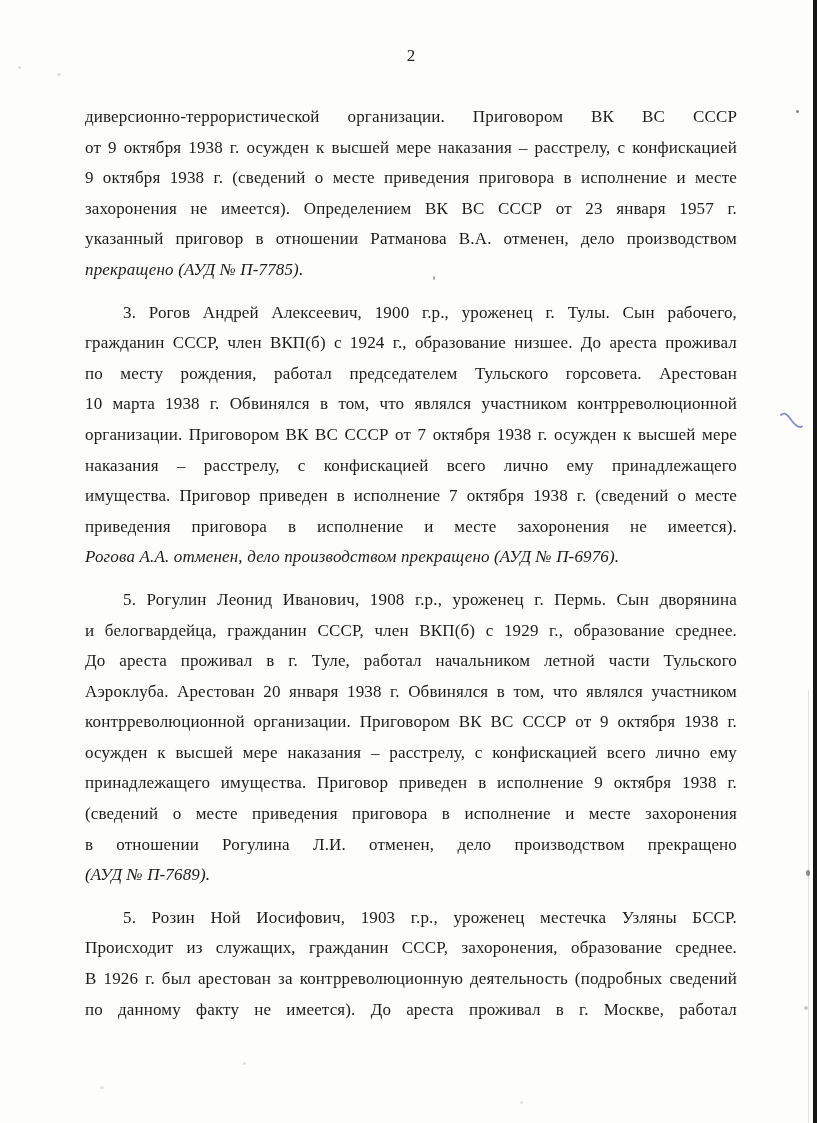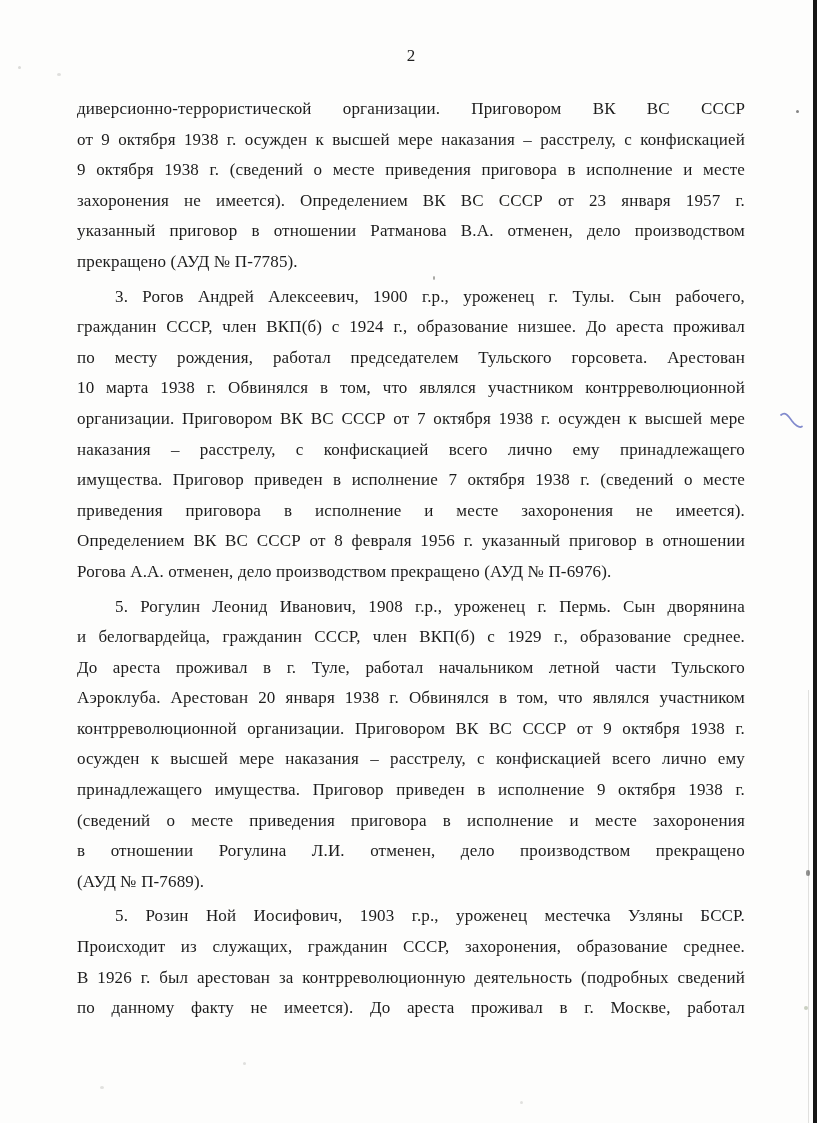--- a/index.html
+++ b/index.html
@@ -27,33 +27,34 @@
     color: #222;
   }
   .text-block {
     position: absolute;
     top: 90px;
     left: 73px;
     width: 676px;
     font-size: 17px;
     letter-spacing: 0.15px;
   }
-  .para { margin: 4px; }
+  .para { margin: 12px; }
   .line {
     line-height: 30.6px;
     height: 30.6px;
     white-space: normal;
     text-align: justify;
     text-align-last: justify;
     overflow: hidden;
   }
   .line.indent { padding-left: 38px; }
   .line.last {
     text-align: right;
     text-align-last: left;
+    font-style: italic;
   }
   
   .edge-line {
     position: absolute;
     top: 0;
     right: 0;
     width: 4px;
     height: 100%;
     background: #161616;
   }
@@ -110,21 +111,20 @@
 
     <div class="para">
       <div class="line indent">3. Рогов Андрей Алексеевич, 1900 г.р., уроженец г. Тулы. Сын рабочего,</div>
       <div class="line">гражданин СССР, член ВКП(б) с 1924 г., образование низшее. До ареста проживал</div>
       <div class="line">по месту рождения, работал председателем Тульского горсовета. Арестован</div>
       <div class="line">10 марта 1938 г. Обвинялся в том, что являлся участником контрреволюционной</div>
       <div class="line">организации. Приговором ВК ВС СССР от 7 октября 1938 г. осужден к высшей мере</div>
       <div class="line">наказания – расстрелу, с конфискацией всего лично ему принадлежащего</div>
       <div class="line">имущества. Приговор приведен в исполнение 7 октября 1938 г. (сведений о месте</div>
       <div class="line">приведения приговора в исполнение и месте захоронения не имеется).</div>
-      <div class="line">Определением ВК ВС СССР от 8 февраля 1956 г. указанный приговор в отношении</div>
       <div class="line last">Рогова А.А. отменен, дело производством прекращено (АУД № П-6976).</div>
     </div>
 
     <div class="para">
       <div class="line indent">5. Рогулин Леонид Иванович, 1908 г.р., уроженец г. Пермь. Сын дворянина</div>
       <div class="line">и белогвардейца, гражданин СССР, член ВКП(б) с 1929 г., образование среднее.</div>
       <div class="line">До ареста проживал в г. Туле, работал начальником летной части Тульского</div>
       <div class="line">Аэроклуба. Арестован 20 января 1938 г. Обвинялся в том, что являлся участником</div>
       <div class="line">контрреволюционной организации. Приговором ВК ВС СССР от 9 октября 1938 г.</div>
       <div class="line">осужден к высшей мере наказания – расстрелу, с конфискацией всего лично ему</div>

